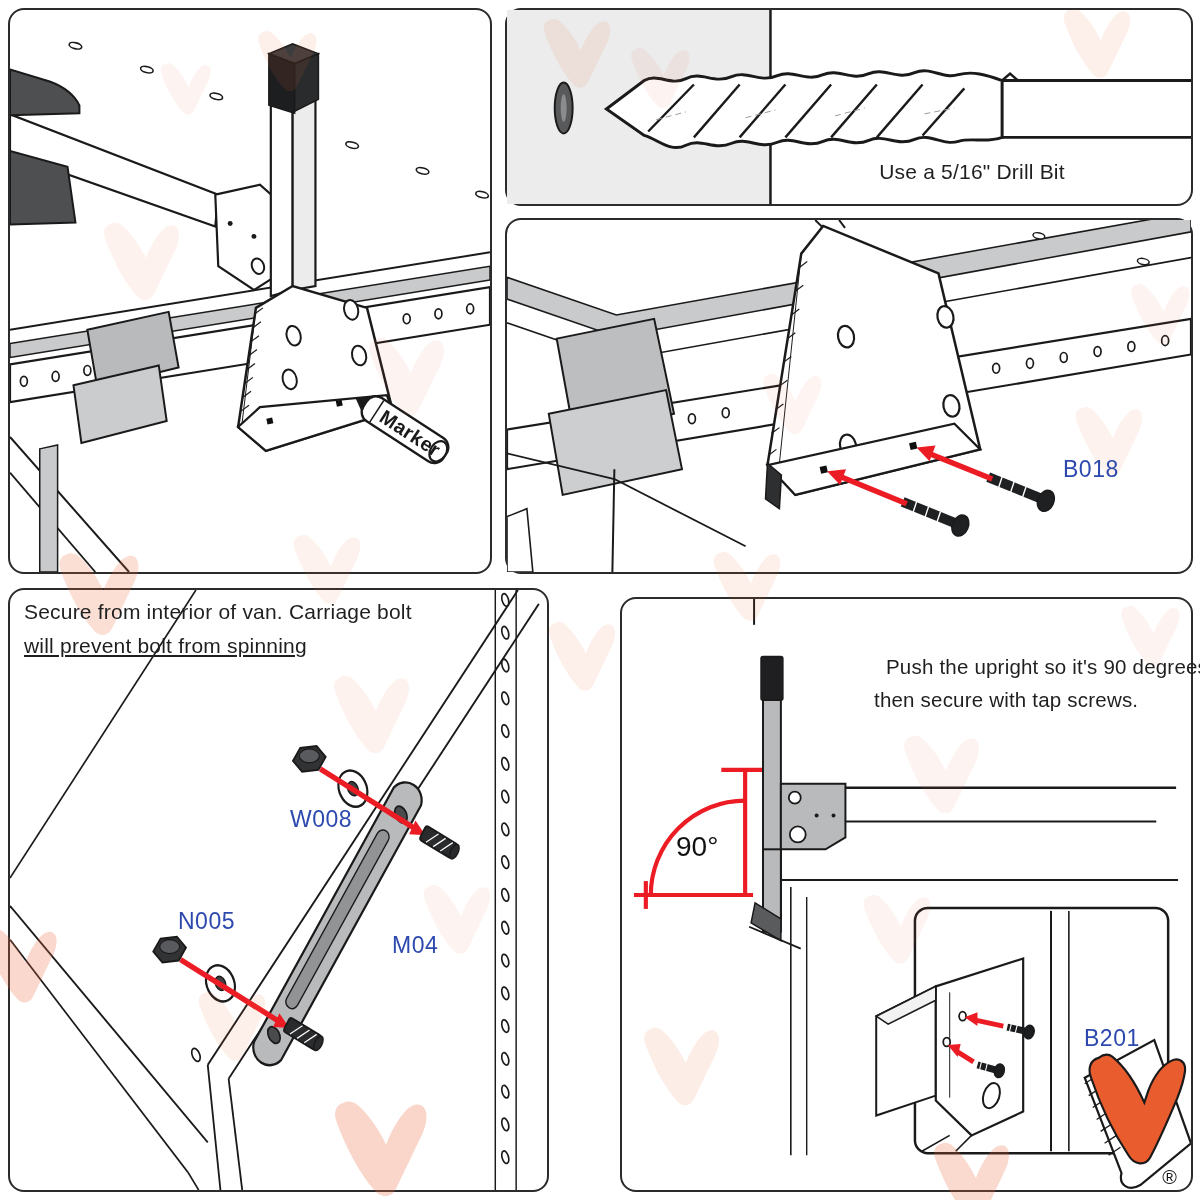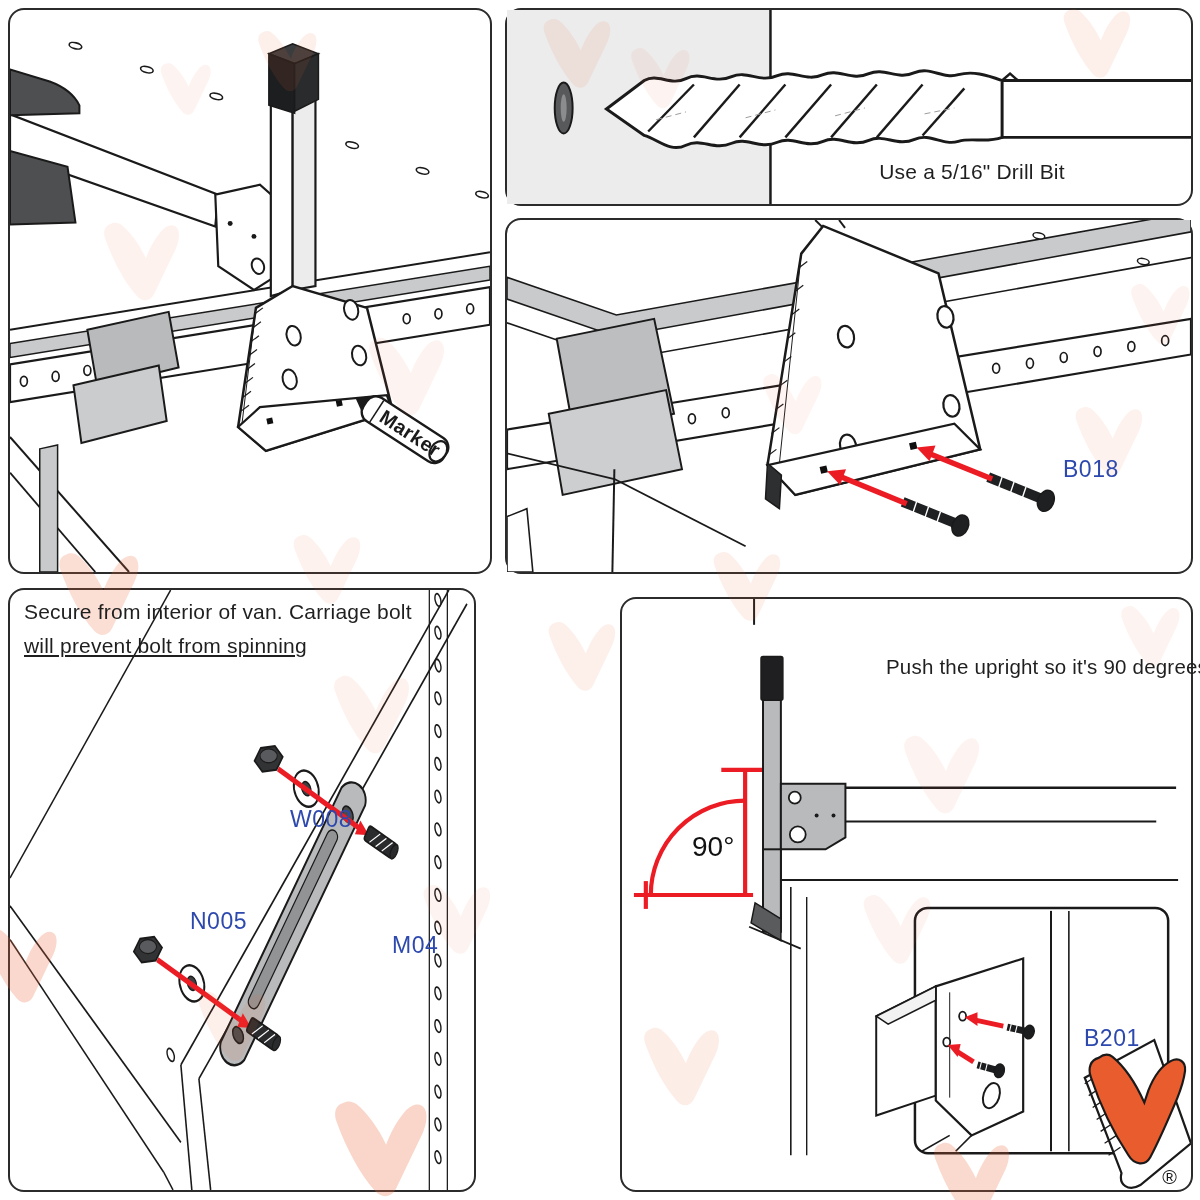--- a/index.html
+++ b/index.html
@@ -225,21 +225,21 @@
       </g>
       <g stroke="none" fill="#ec1c24">
         <line x1="488" y1="262" x2="424" y2="236" stroke="#ec1c24" stroke-width="5.5"></line>
         <polygon points="412,230 431,228 425,244"></polygon>
       </g>
     </g>
   </svg>
   <div class="lbl part" style="left:556px;top:236px;">B018</div>
 </div>
 
-<div class="panel" style="left:8px;top:588px;width:468px;height:604px;">
+<div class="panel" style="left:8px;top:588px;width:541px;height:604px;">
   <svg viewBox="0 0 592 604" preserveAspectRatio="none">
     <g stroke="#1a1a1a" fill="none" stroke-width="2">
 
       <g>
         <line x1="205" y1="0" x2="0" y2="290" stroke-width="1.8"></line>
         <line x1="560" y1="0" x2="218" y2="478"></line>
         <line x1="583" y1="14" x2="241" y2="492"></line>
         <line x1="218" y1="478" x2="232" y2="604"></line>
         <line x1="241" y1="492" x2="256" y2="604"></line>
         <line x1="0" y1="318" x2="218" y2="556"></line>
@@ -319,21 +319,21 @@
         <ellipse cx="40" cy="0" rx="4" ry="8" fill="#2a2b2d" stroke-width="1.5"></ellipse>
         <line x1="8" y1="7" x2="16" y2="-7" stroke="#ffffff" stroke-width="1.3"></line>
         <line x1="17" y1="7" x2="25" y2="-7" stroke="#ffffff" stroke-width="1.3"></line>
         <line x1="26" y1="7" x2="34" y2="-7" stroke="#ffffff" stroke-width="1.3"></line>
       </g>
     </g>
   </svg>
   <div class="lbl instr" style="left:14px;top:10px;">Secure from interior of van. Carriage bolt</div>
   <div class="lbl instr" style="left:14px;top:44px;text-decoration:underline;">will prevent bolt from spinning</div>
   <div class="lbl part" style="left:280px;top:216px;text-align:right;">W008</div>
-  <div class="lbl part" style="left:180px;top:318px;">N005</div>
+  <div class="lbl part" style="left:168px;top:318px;">N005</div>
   <div class="lbl part" style="left:382px;top:342px;">M04</div>
 </div>
 
 <div class="panel" style="left:620px;top:597px;width:573px;height:595px;">
   <svg viewBox="0 0 573 595" preserveAspectRatio="none">
     <g stroke="#1a1a1a" fill="none" stroke-width="2">
       <line x1="133" y1="0" x2="133" y2="26"></line>
 
       <g stroke="#ec1c24" stroke-width="4.2">
         <line x1="124" y1="172" x2="124" y2="298"></line>
@@ -414,21 +414,22 @@
           <line x1="482" y1="536" x2="494" y2="528"></line>
             <line x1="486" y1="548" x2="498" y2="540"></line>
           <line x1="490" y1="560" x2="502" y2="552"></line>
         </g>
         <path d="M480,462 C472,464 469,472 472,481 C481,508 494,536 510,560 C516,570 527,571 532,562 C541,545 551,522 559,503 C563,493 566,483 567,475 C568,466 561,461 553,465 C543,470 535,482 530,495 L526,507 C517,487 505,470 494,461 C489,457 484,459 480,462 Z" fill="#e85c2e" stroke-width="2.2"></path>
         <text x="544" y="589" font-size="20" fill="#1a1a1a" stroke="none">®</text>
       </g>
     </g>
   </svg>
   <div class="lbl instr" style="left:264px;top:56px;font-size:20.5px;">Push the upright so it's 90 degrees</div>
-  <div class="lbl angle" style="left:70px;top:232px;">90°</div>
+  <div class="lbl instr" style="left:252px;top:89px;font-size:20.5px;">then secure with tap screws.</div>
+  <div class="lbl angle" style="left:54px;top:232px;">90°</div>
   <div class="lbl part" style="left:462px;top:400px;margin-top:26px;">B201</div>
 </div>
 
 <svg id="wm-layer" width="1200" height="1200" viewBox="0 0 1200 1200">
   <defs>
     <path id="wmv" d="M12,10 C5,12 3,19 6,27 C15,52 27,74 41,90 C47,97 56,96 60,88 L84,38 C88,29 89,20 86,15 C82,9 74,11 68,18 C61,26 55,37 51,48 C44,33 34,19 24,11 C20,8 15,8 12,10 Z"></path>
   </defs>
   <g fill="#eb6a3c">
     <use href="#wmv" transform="translate(255,25) scale(0.7)" opacity="0.10"></use>
     <use href="#wmv" transform="translate(540,12) scale(0.8)" opacity="0.10"></use>

